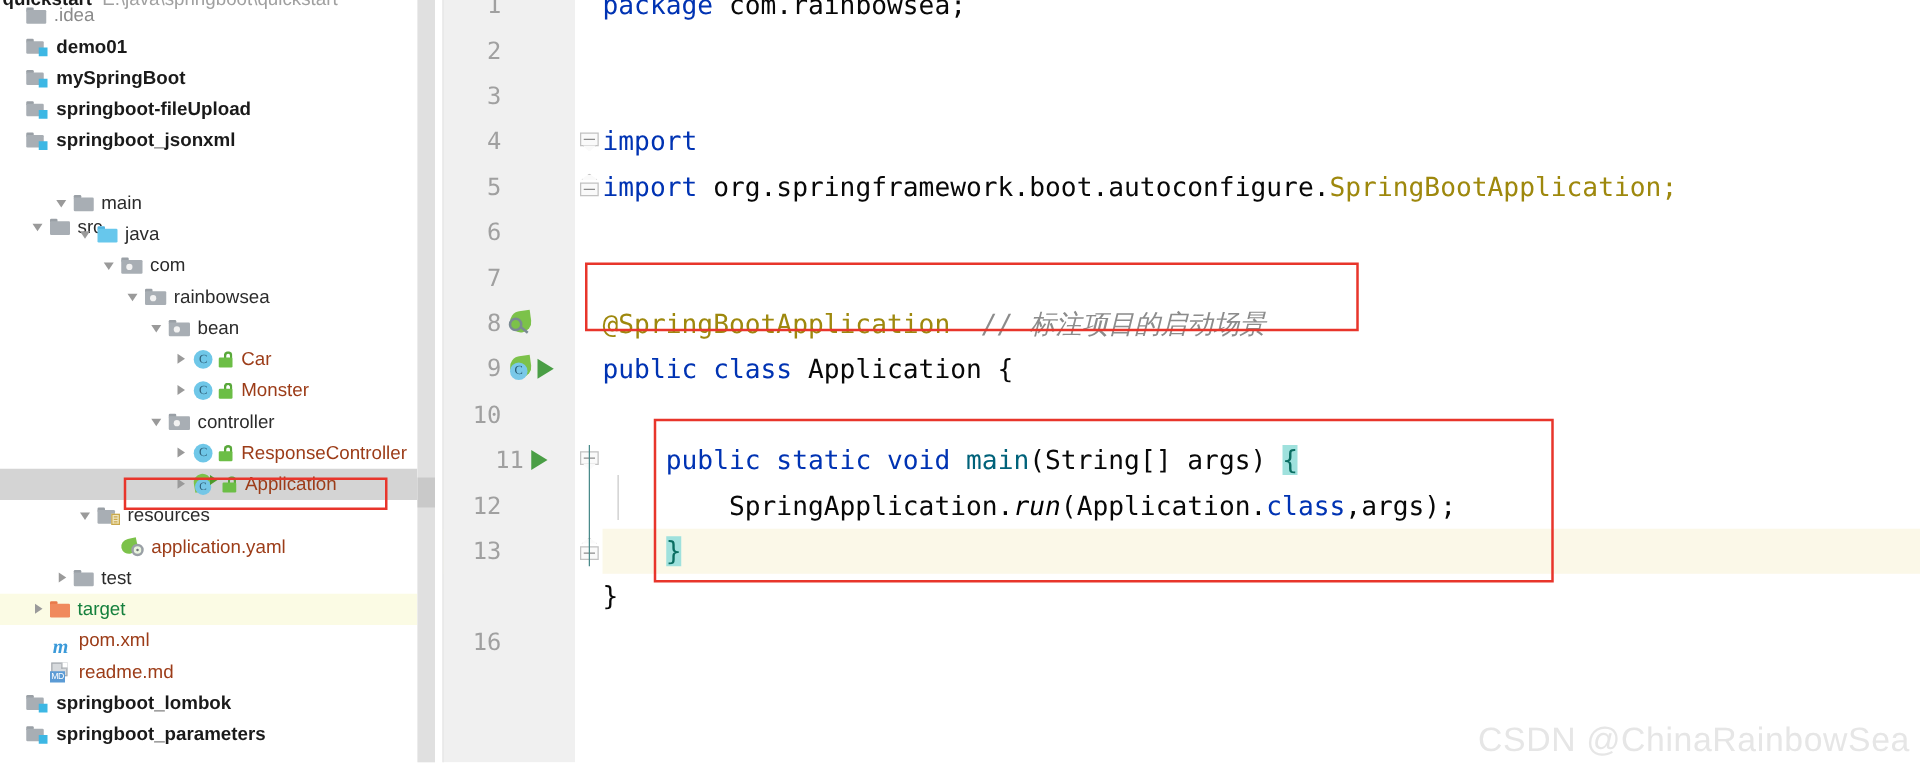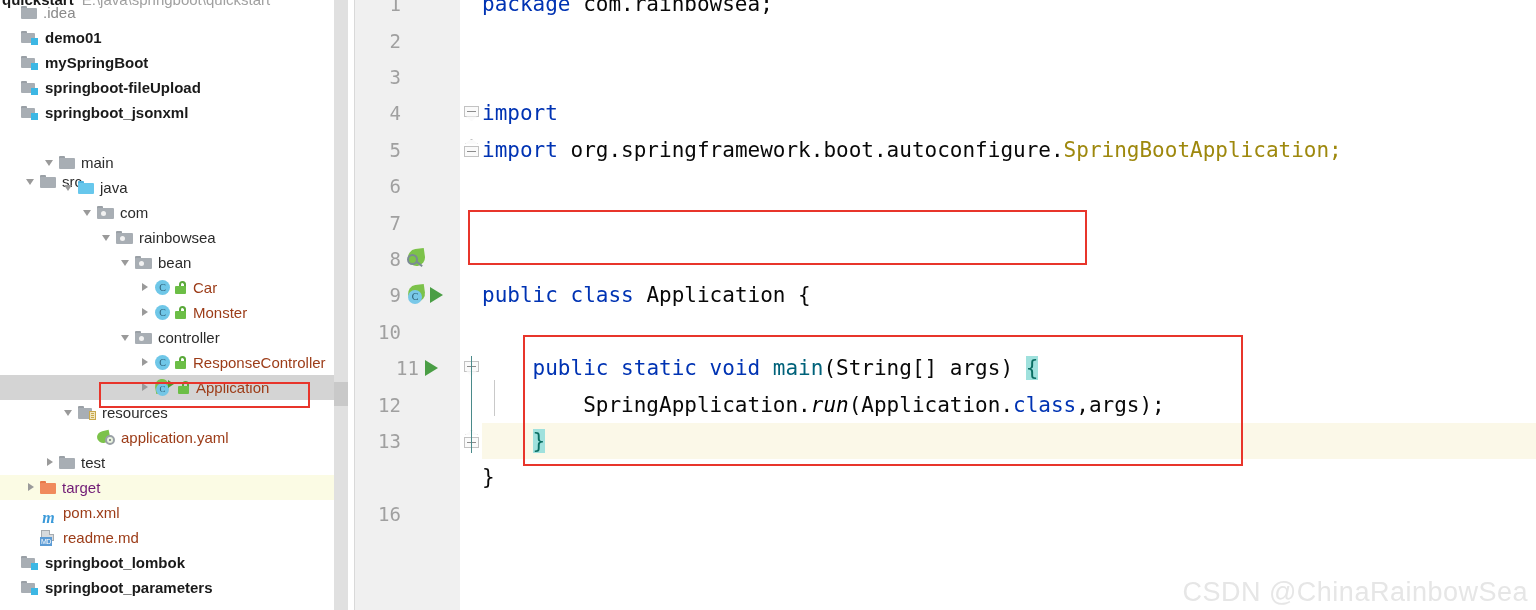--- a/index.html
+++ b/index.html
@@ -128,21 +128,21 @@
   .ico-md .page { position:absolute; left:1px; top:0; width:13px; height:11px; background:#d7dadd; border:1px solid #a6abb0; }
   .ico-md .fold { position:absolute; left:9px; top:0; width:5px; height:5px; background:#ffffff; border-left:1px solid #a6abb0; border-bottom:1px solid #a6abb0; }
   .ico-md .tag { position:absolute; left:0px; bottom:0px; background:#5b9bd5; color:#fff; font-size:7px;
      line-height:7px; padding:1px 1px; font-family:"Liberation Sans", sans-serif; letter-spacing:-0.5px;}
 
   .tree-label { font-size:15px; padding-left:2px; }
   .lbl-grey   { color:#8a8a8a; }
   .lbl-bold   { color:#1a1a1a; font-weight:bold; }
   .lbl-plain  { color:#2b2b2b; }
   .lbl-brown  { color:#9c3c18; }
-  .lbl-olive  { color:#701a75; }
+  .lbl-olive  { color:#15803d; }
 
   
   #tree-header {
     position:absolute; left:0; top:-9px; height:20px; white-space:nowrap;
     font-size:15px; font-weight:bold; color:#1a1a1a; padding-left:2px;
   }
   #tree-header .path { font-weight:normal; color:#a0a0a0; padding-left:8px; }
 
   
   #tree-scrollbar {
@@ -662,20 +662,21 @@
         <div class="fold-line" style="top: 356px; height: 96.8px;"></div>
       </div>
     <div id="code">
         <div class="code-line" style="top: -14px;"><span class="k-kw">package </span><span class="k-plain">com.rainbowsea;</span></div>
         <div class="code-line" style="top: 22.4px;"></div>
         <div class="code-line" style="top: 58.8px;"></div>
         <div class="code-line" style="top: 95.2px;"><span class="k-kw">import </span></div>
         <div class="code-line" style="top: 131.6px;"><span class="k-kw">import </span><span class="k-plain">org.springframework.boot.autoconfigure.</span><span class="k-anno">SpringBootApplication;</span></div>
         <div class="code-line" style="top: 168px;"></div>
         <div class="code-line" style="top: 204.4px;"></div>
+        <div class="code-line" style="top: 240.8px;"><span class="k-anno">@SpringBootApplication</span><span class="k-plain">  </span><span class="k-comment">// 标注项目的启动场景</span></div>
         <div class="code-line" style="top: 277.2px;"><span class="k-kw">public </span><span class="k-kw">class </span><span class="k-plain">Application {</span></div>
         <div class="code-line" style="top: 313.6px;"></div>
         <div class="code-line" style="top: 350px;"><span class="k-plain">    </span><span class="k-kw">public </span><span class="k-kw">static </span><span class="k-kw">void </span><span class="k-method">main</span><span class="k-plain">(String[] args) </span><span class="hl-brace">{</span></div>
         <div class="code-line" style="top: 386.4px;"><span class="k-plain">        SpringApplication.</span><span class="k-italic">run</span><span class="k-plain">(Application.</span><span class="k-kw">class</span><span class="k-plain">,args);</span></div>
         <div class="code-line" style="top: 422.8px;"><span class="k-plain">    </span><span class="hl-brace">}</span></div>
         <div class="code-line" style="top: 459.2px;"><span class="k-plain">}</span></div>
         <div class="code-line" style="top: 495.6px;"></div>
         <div class="indent-guide" style="left: 12px; top: 380px; height: 36.4px;"></div>
       </div>
     <div id="overlay-boxes">

